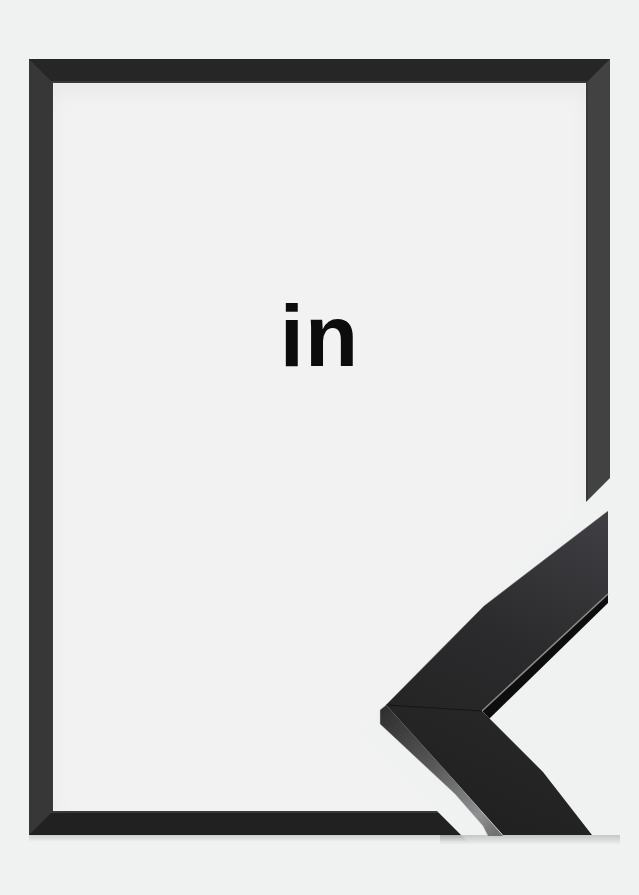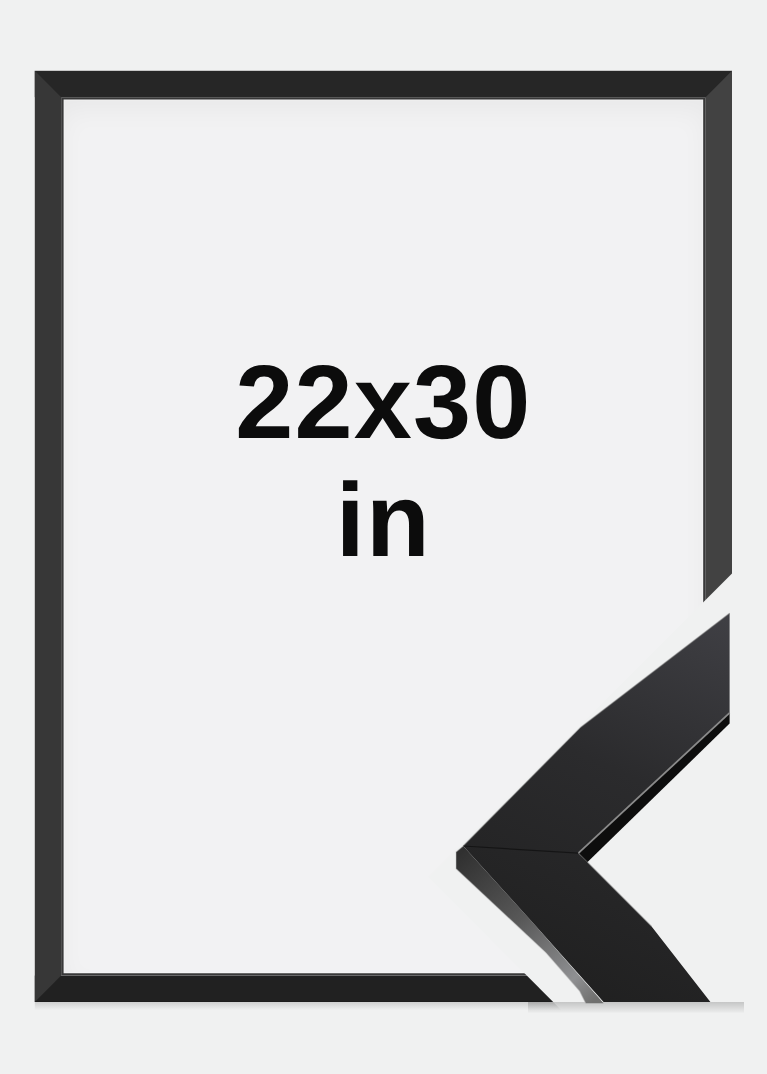--- a/index.html
+++ b/index.html
@@ -58,21 +58,20 @@
 
 <div class="stage">
 
   <div class="frame">
     <div class="opening"></div>
   </div>
 
   <div class="frame-shadow"></div>
 
   <div class="size-text">
-    <div>22x30</div>
     <div>in</div>
   </div>
 
   <svg class="corner-overlay" viewBox="0 0 639 895" xmlns="http://www.w3.org/2000/svg">
     <defs>
       <linearGradient id="topGrad" gradientUnits="userSpaceOnUse" x1="608" y1="500" x2="455" y2="840">
         <stop offset="0" stop-color="#414146"></stop>
         <stop offset="0.45" stop-color="#2b2b2d"></stop>
         <stop offset="1" stop-color="#1f1f1f"></stop>
       </linearGradient>

